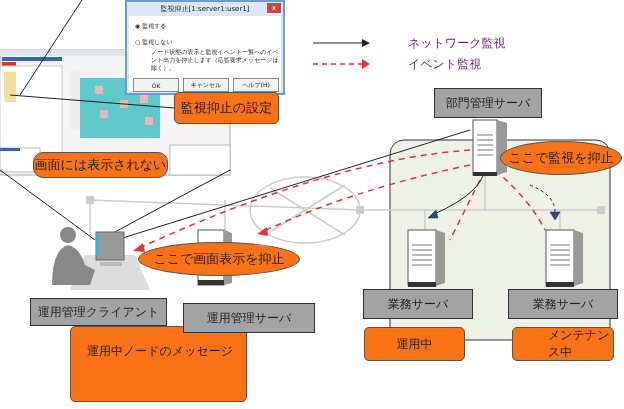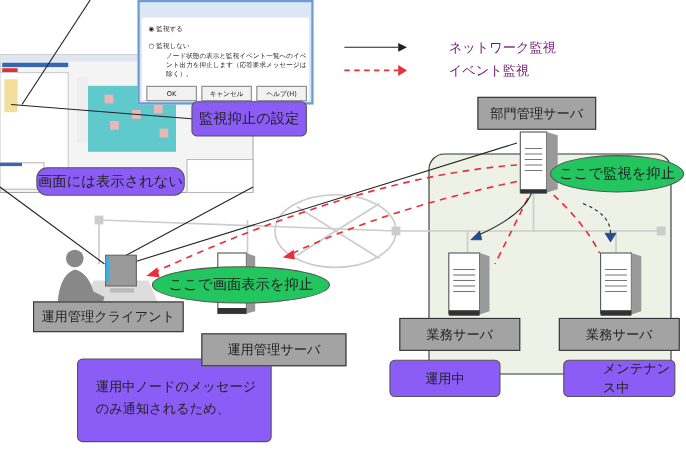--- a/index.html
+++ b/index.html
@@ -1,20 +1,20 @@
 <!DOCTYPE html>
 <html><head>
 <meta charset="utf-8">
 <style>
   html, body { margin:0; padding:0; background:#ffffff; }
   body { width:624px; height:409px; position:relative; overflow:hidden; font-family:"DejaVu Sans", sans-serif; }
   .abs { position:absolute; }
   .label-box { position:absolute; background:#a3a3a3; border:1px solid #333; display:flex; align-items:center; justify-content:center; font-size:12px; color:#222; box-sizing:border-box; }
-  .callout { position:absolute; background:#8b5cf6; border:1px solid #555; border-radius:5px; box-sizing:border-box; font-size:12px; color:#222; }
-  .pink { position:absolute; background:#22c55e; border:1px solid #555; border-radius:50%; display:flex; align-items:center; justify-content:center; font-size:13px; color:#222; box-sizing:border-box; }
+  .callout { position:absolute; background:#f97316; border:1px solid #555; border-radius:5px; box-sizing:border-box; font-size:12px; color:#222; }
+  .pink { position:absolute; background:#f97316; border:1px solid #555; border-radius:50%; display:flex; align-items:center; justify-content:center; font-size:13px; color:#222; box-sizing:border-box; }
   .dlg { position:absolute; left:125px; top:0; width:160px; height:95px; background:#dbe7f5; border:2px solid #6c9bd2; box-sizing:border-box; font-size:6px; color:#222; }
   .dlg .tb { height:13px; display:flex; align-items:center; justify-content:center; font-size:7px; position:relative; }
   .dlg .close { position:absolute; right:2px; top:1px; width:14px; height:10px; background:#c94a3d; color:#fff; font-size:7px; display:flex; align-items:center; justify-content:center; }
   .dlg .body { background:#fff; position:absolute; left:2px; right:2px; top:14px; bottom:2px; }
   .dlg .btn { position:absolute; top:62px; height:12px; width:44px; border:1px solid #888; background:#f2f2f2; display:flex; align-items:center; justify-content:center; font-size:6px; }
   .legend-text { position:absolute; font-size:12px; color:#701a75;margin-left:30px; }
 </style>
 </head>
 <body>
 
@@ -130,42 +130,45 @@
     <polygon points="70,290 150,290 135,255 85,255" fill="#ddd"></polygon>
     <circle cx="68" cy="235" r="8" fill="#888"></circle>
     <path d="M52,285 Q52,250 68,245 Q80,248 85,265 L95,270 L90,285 Z" fill="#888"></path>
     <rect x="96" y="232" width="28" height="28" fill="#999" stroke="#666"></rect>
     <rect x="96" y="234" width="3" height="22" fill="#3ab0e0"></rect>
     <rect x="100" y="262" width="22" height="4" fill="#bbb"></rect>
   </g>
 </svg>
 
 <div class="dlg">
+  <div class="tb">
+    <span>監視抑止[1:server1:user1]</span>
+    <span class="close">x</span>
+  </div>
   <div class="body">
     <div class="abs" style="left:6px;top:6px;">◉ <span>監視する</span></div>
     <div class="abs" style="left:6px;top:22px;">○ <span>監視しない</span></div>
     <div class="abs" style="left:22px;top:32px;width:128px;line-height:8px;">ノード状態の表示と監視イベント一覧へのイベント出力を抑止します（応答要求メッセージは除く）。</div>
     <div class="btn" style="left:4px">OK</div>
     <div class="btn" style="left:54px">キャンセル</div>
     <div class="btn" style="left:104px">ヘルプ(H)</div>
   </div>
 </div>
 
 <div class="legend-text" style="left:378px;top:35px;">ネットワーク監視</div>
 <div class="legend-text" style="left:378px;top:56px;">イベント監視</div>
 
 <div class="callout" style="left:174px;top:92px;width:105px;height:32px;display:flex;align-items:center;justify-content:center;font-size:13px;">監視抑止の設定</div>
 <div class="callout" style="left:33px;top:152px;width:135px;height:26px;display:flex;align-items:center;justify-content:center;font-size:13px;border-radius:10px;">画面には表示されない</div>
 <div class="callout" style="left:70px;top:326px;width:177px;height:76px;padding:14px 0 0 16px;line-height:20px;">
   <div>運用中ノードのメッセージ</div>
-  <div>のみ通知されるため、</div>
 </div>
 
 <div class="label-box" style="left:434px;top:88px;width:108px;height:30px;">部門管理サーバ</div>
-<div class="label-box" style="left:30px;top:274px;width:137px;height:28px;">運用管理クライアント</div>
+<div class="label-box" style="left:30px;top:298px;width:137px;height:28px;">運用管理クライアント</div>
 <div class="label-box" style="left:183px;top:285px;width:132px;height:30px;margin-top:18px;">運用管理サーバ</div>
 <div class="label-box" style="left:363px;top:289px;width:110px;height:30px;">業務サーバ</div>
 <div class="label-box" style="left:508px;top:289px;width:110px;height:30px;">業務サーバ</div>
-<div class="callout" style="left:354px;top:327px;width:101px;height:34px;display:flex;align-items:center;justify-content:center;">運用中</div>
+<div class="callout" style="left:364px;top:327px;width:101px;height:34px;display:flex;align-items:center;justify-content:center;">運用中</div>
 <div class="callout" style="left:512px;top:327px;width:102px;height:34px;display:flex;align-items:center;justify-content:center;padding-left:35px;">メンテナンス中</div>
 
 <div class="pink" style="left:500px;top:141px;width:122px;height:34px;">ここで監視を抑止</div>
 <div class="pink" style="left:138px;top:242px;width:162px;height:34px;">ここで画面表示を抑止</div>
 
 </body></html>

